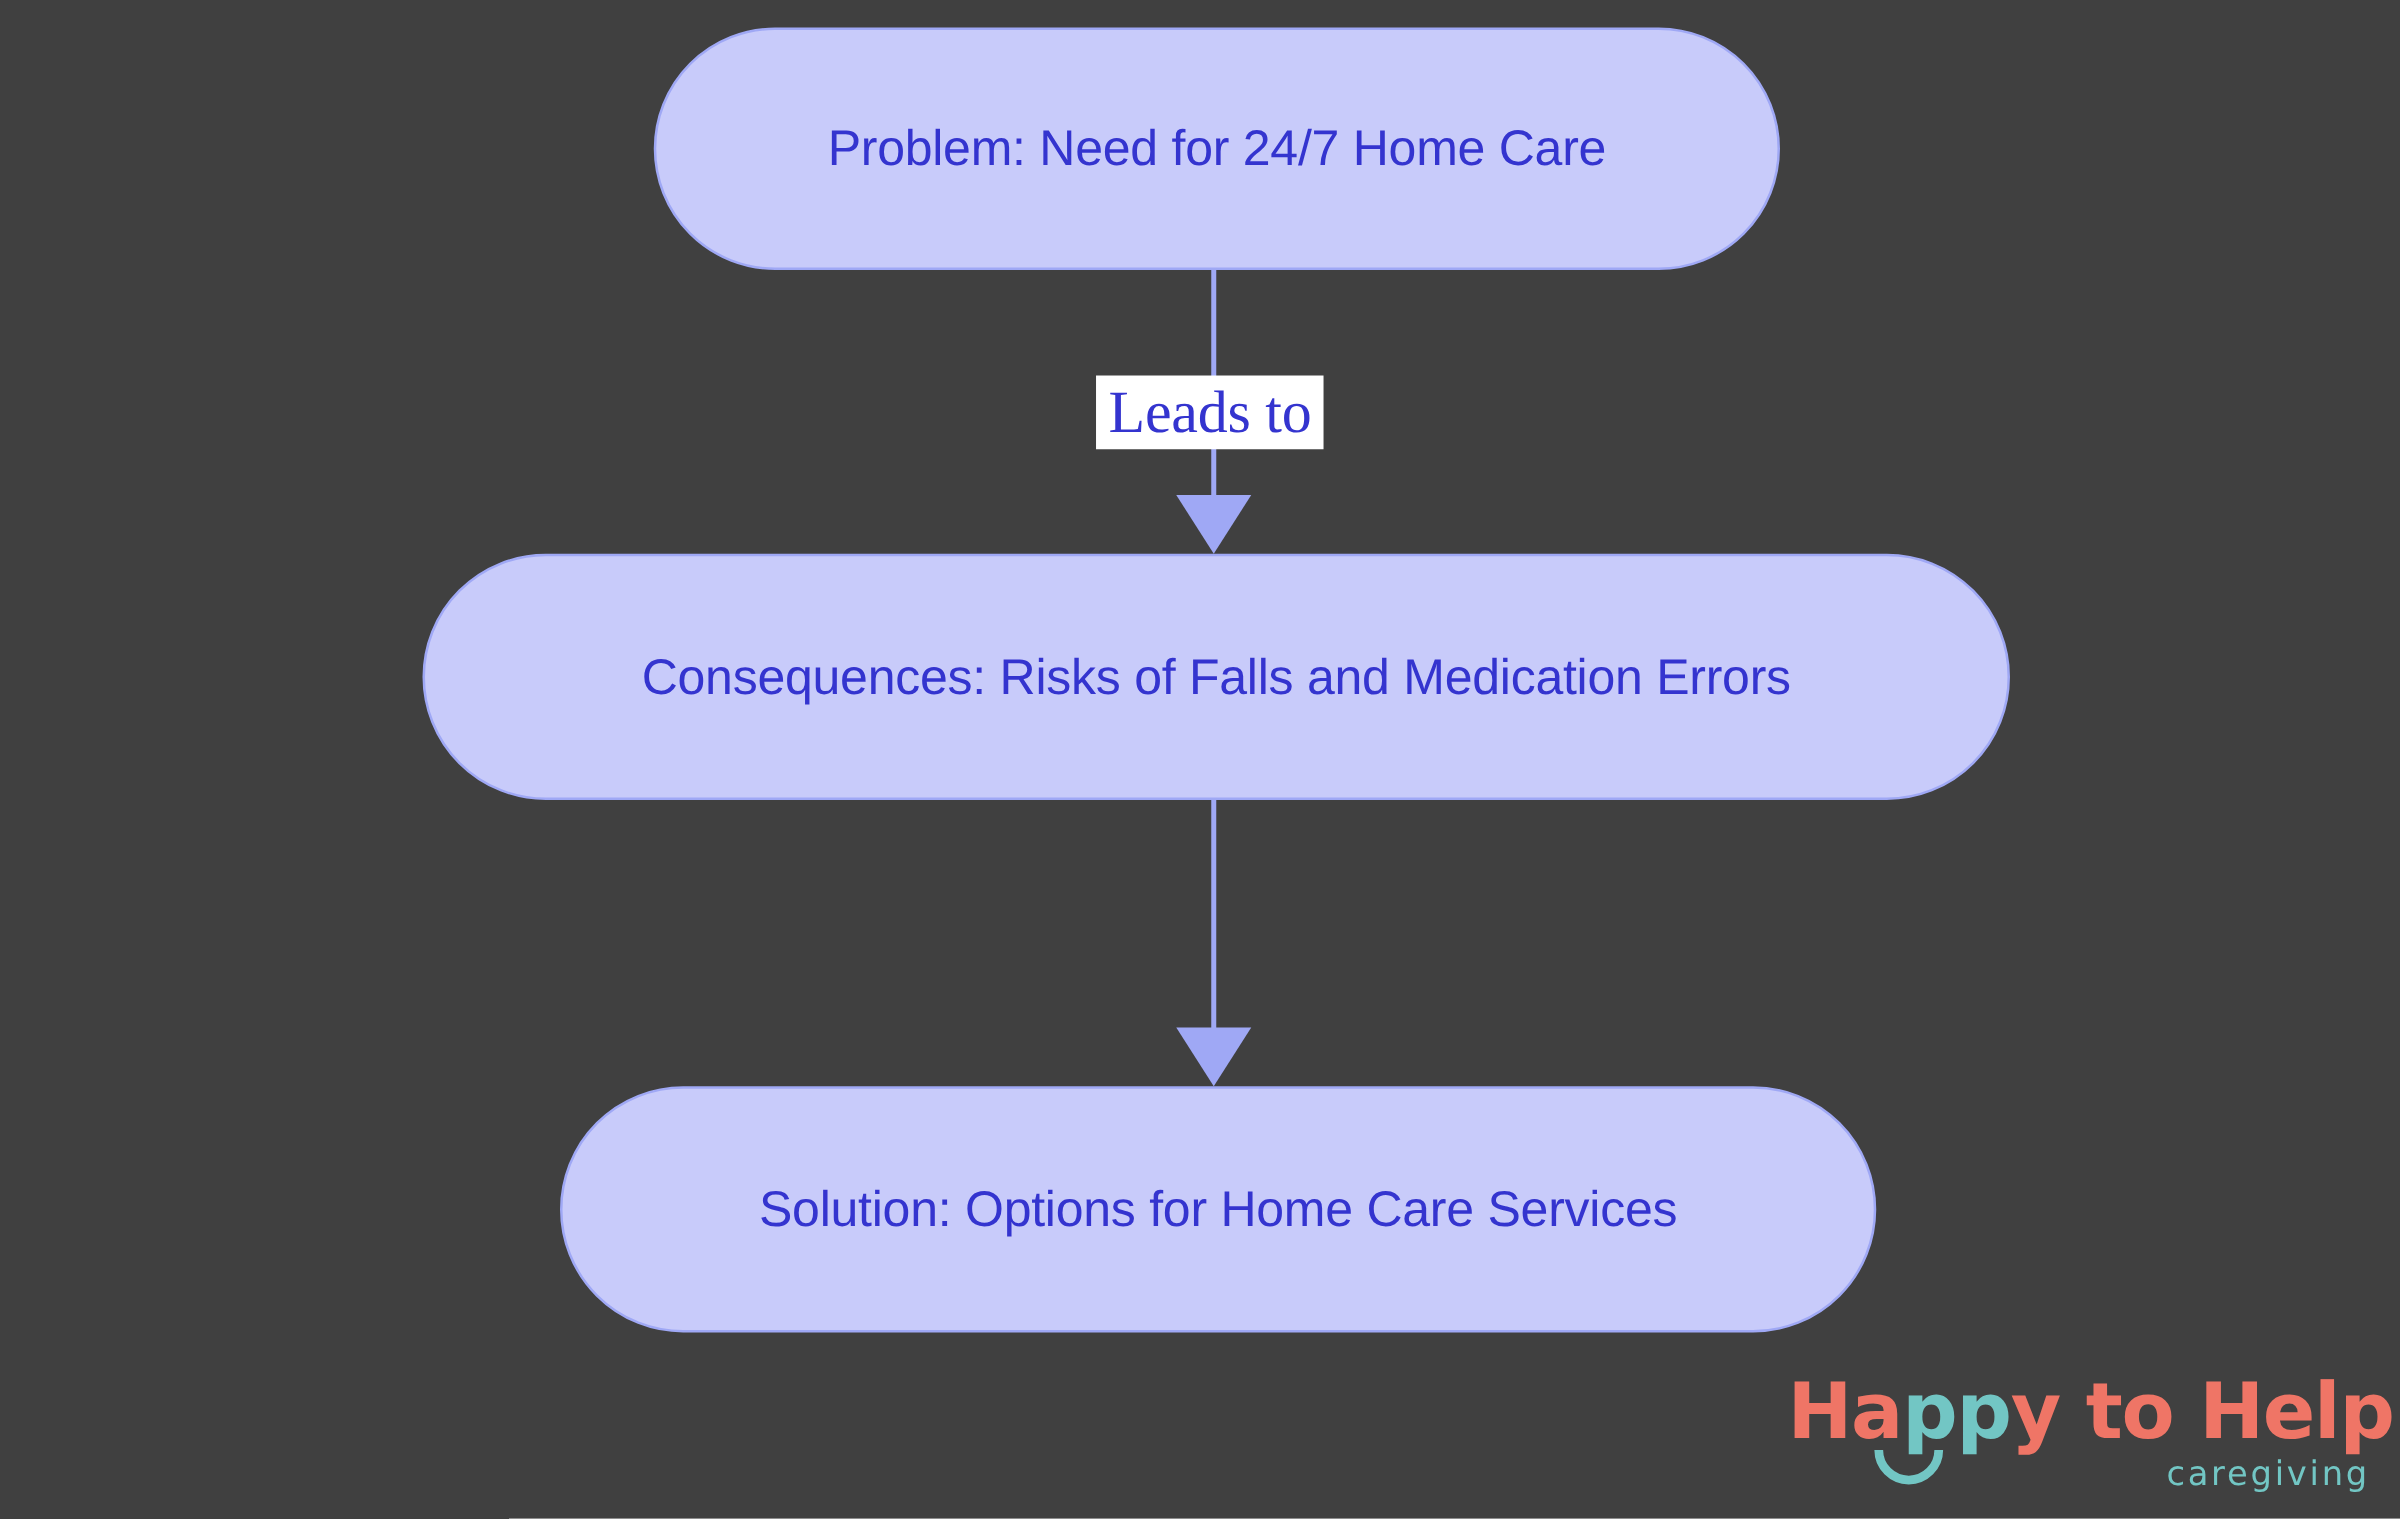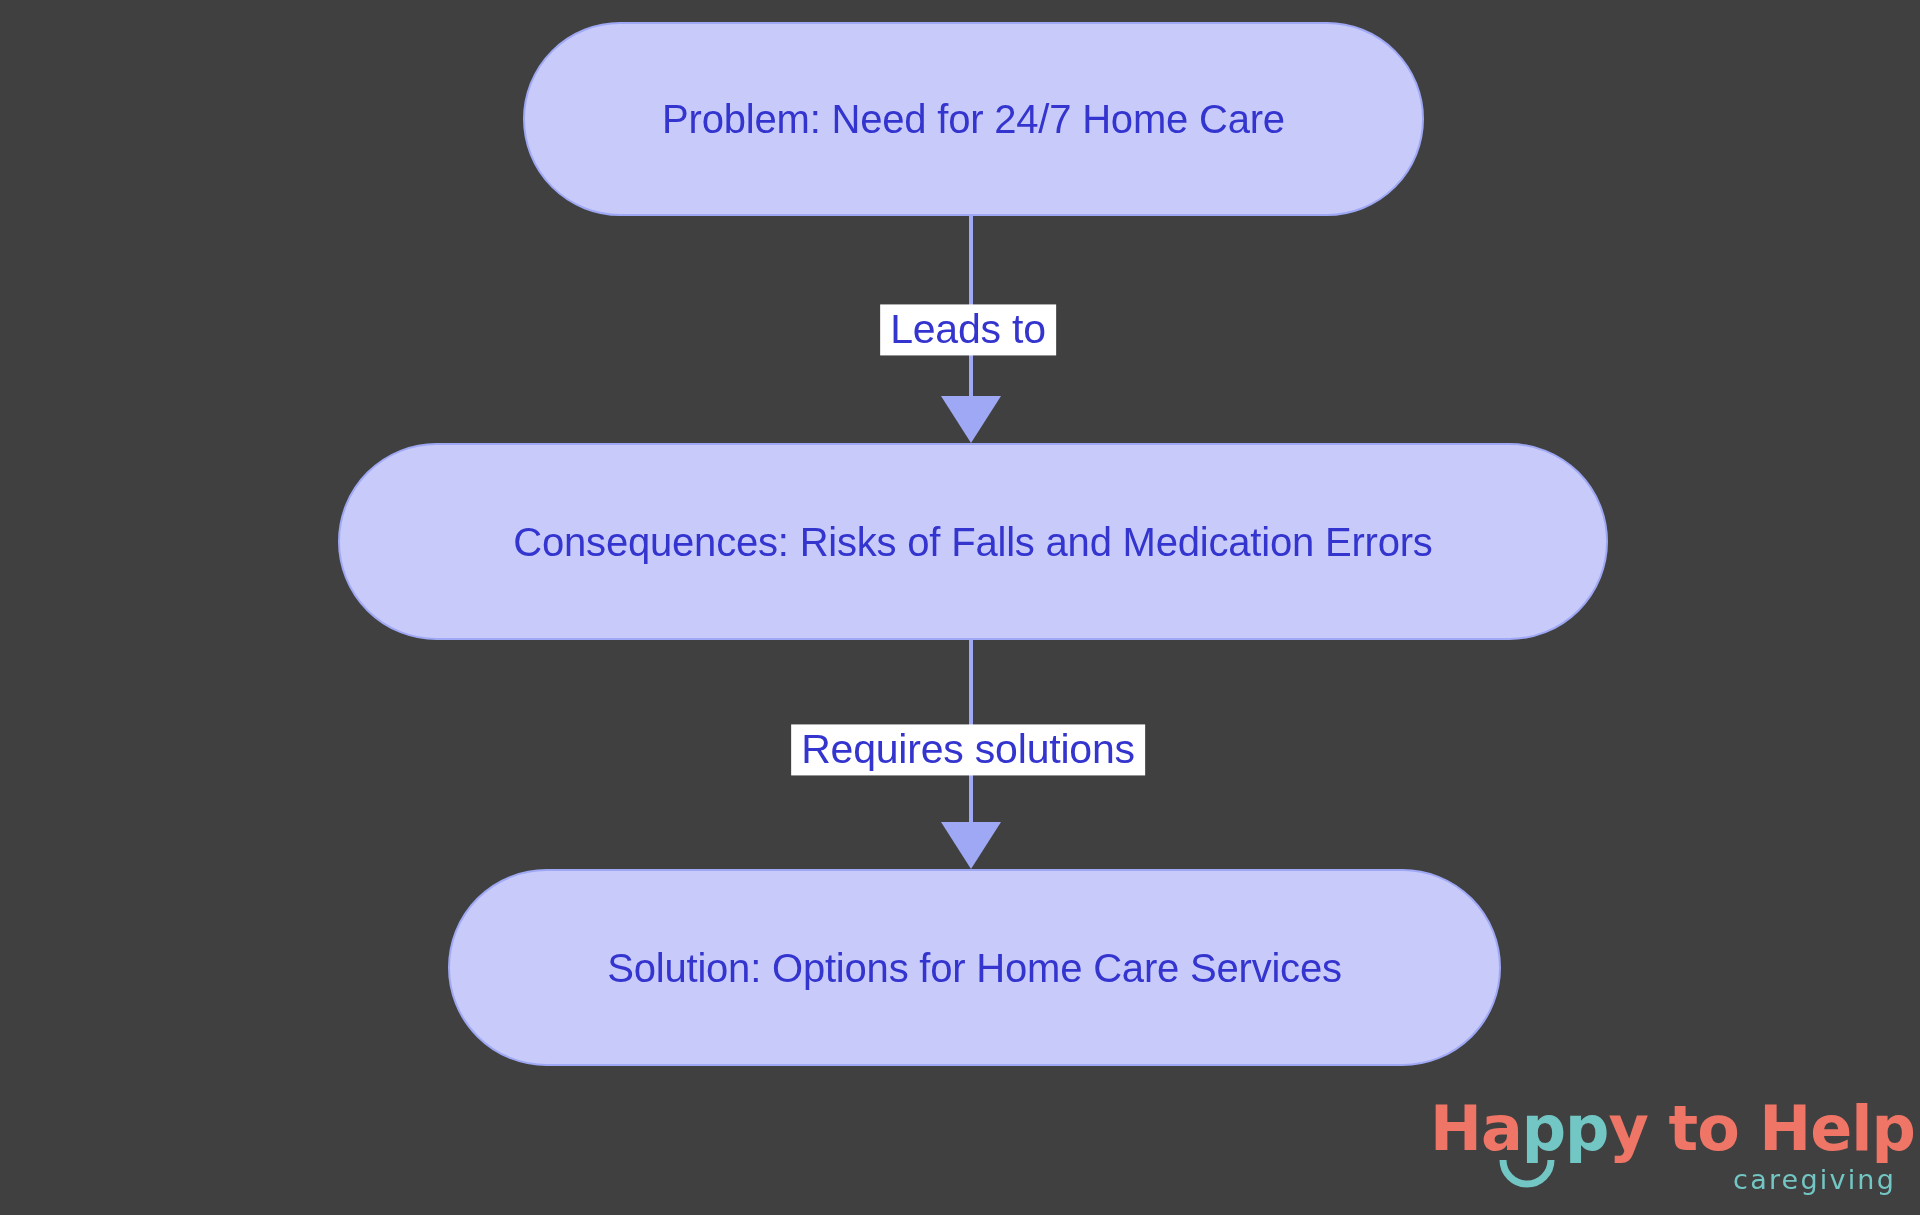--- a/index.html
+++ b/index.html
@@ -65,22 +65,22 @@
   .edge-head {
     fill: #9fa8f5;
   }
 
   
   .edge-label {
     position: absolute;
     transform: translate(-50%, -50%);
     background: #ffffff;
     color: #3434cf;
-    font-family: Liberation Sans, sans-serif;
-    font-size: 41px;
+    font-family: Liberation Serif, serif;
+    font-size: 48px;
     letter-spacing: -0.2px;
     white-space: nowrap;
     padding: 2px 10px;
     line-height: 1.15;
   }
   #edge-label-1 { left: 968px; top: 330px; }
   #edge-label-2 { left: 968px; top: 750px; }
 
   
   #logo {
@@ -144,21 +144,20 @@
 
   <div class="node" id="node-solution">
     <span class="node-label">Solution: Options for Home Care Services</span>
   </div>
 
   <div class="node" id="node-consequences">
     <span class="node-label">Consequences: Risks of Falls and Medication Errors</span>
   </div>
 
   <div class="edge-label" id="edge-label-1">Leads to</div>
-  <div class="edge-label" id="edge-label-2">Requires solutions</div>
 
   <div id="logo">
     <div class="logo-wordmark"><span class="logo-coral">Ha</span><span class="logo-teal">pp</span><span class="logo-coral">y to Help</span></div>
     <svg id="logo-smile" viewBox="0 0 56 32">
       <path d="M4 2 A 24 24 0 0 0 52 2" fill="none" stroke="#72c6c4" stroke-width="7" stroke-linecap="butt"></path>
     </svg>
     <div id="logo-sub">caregiving</div>
   </div>
 
 </div>

